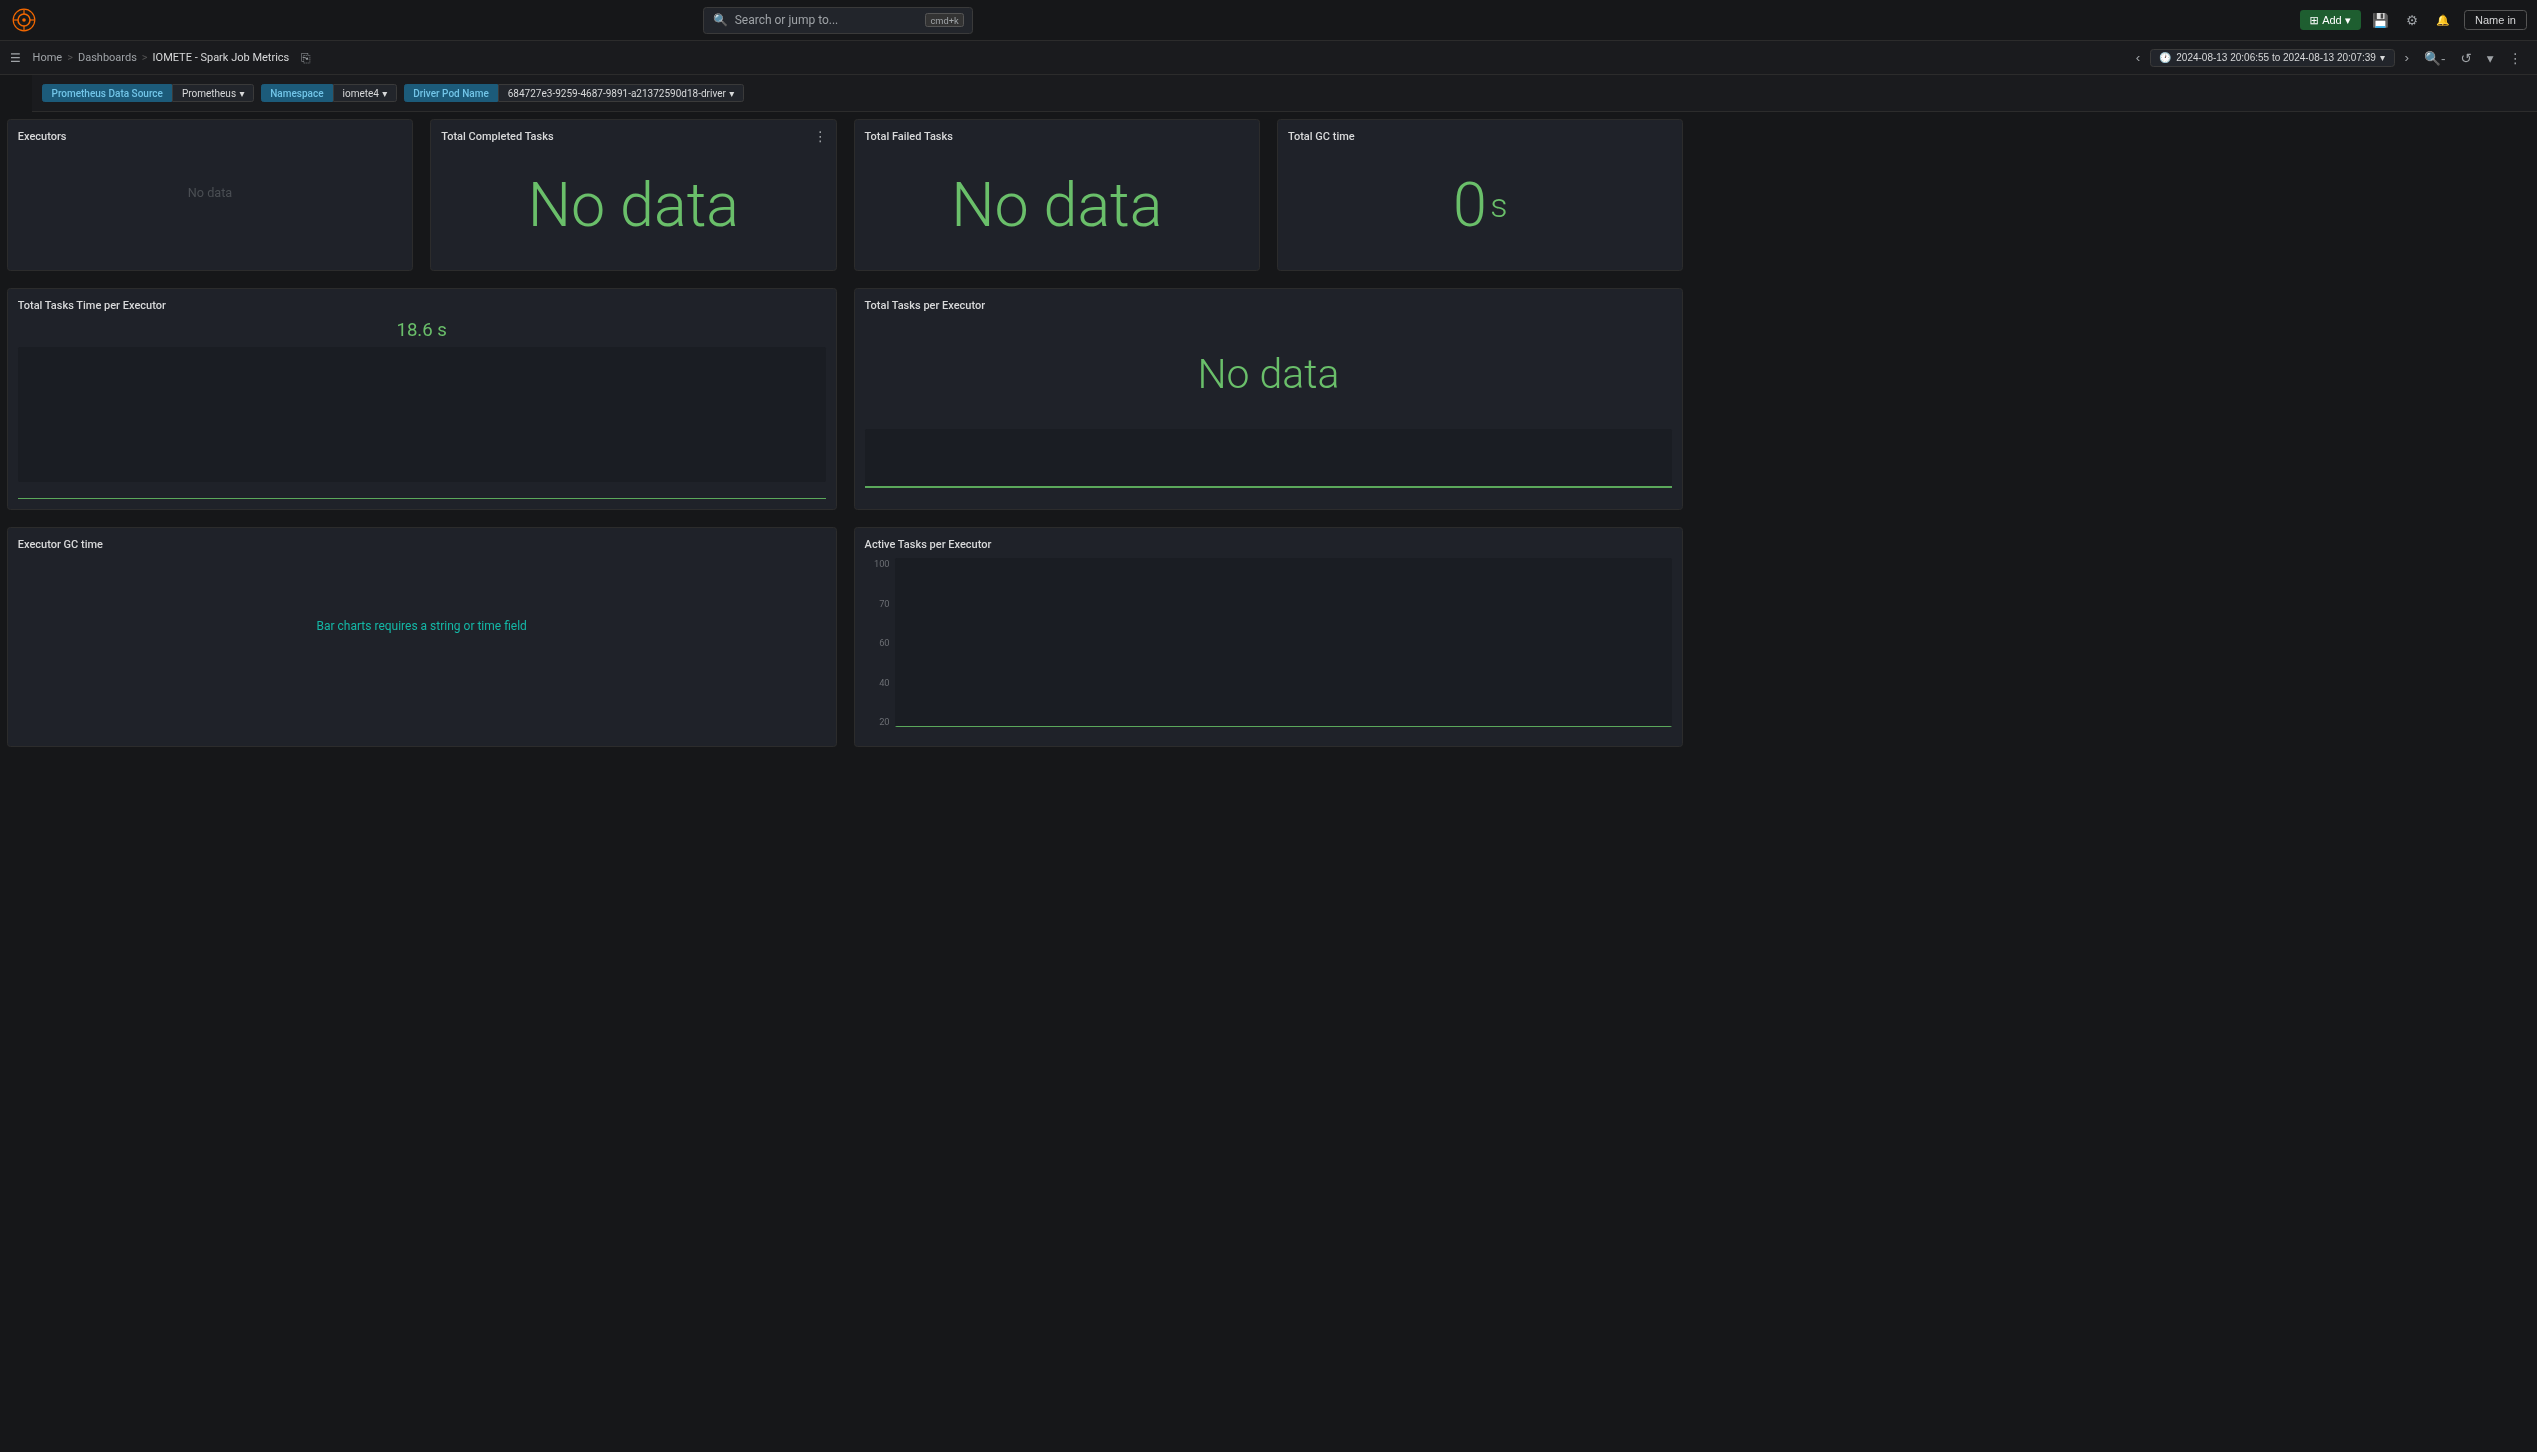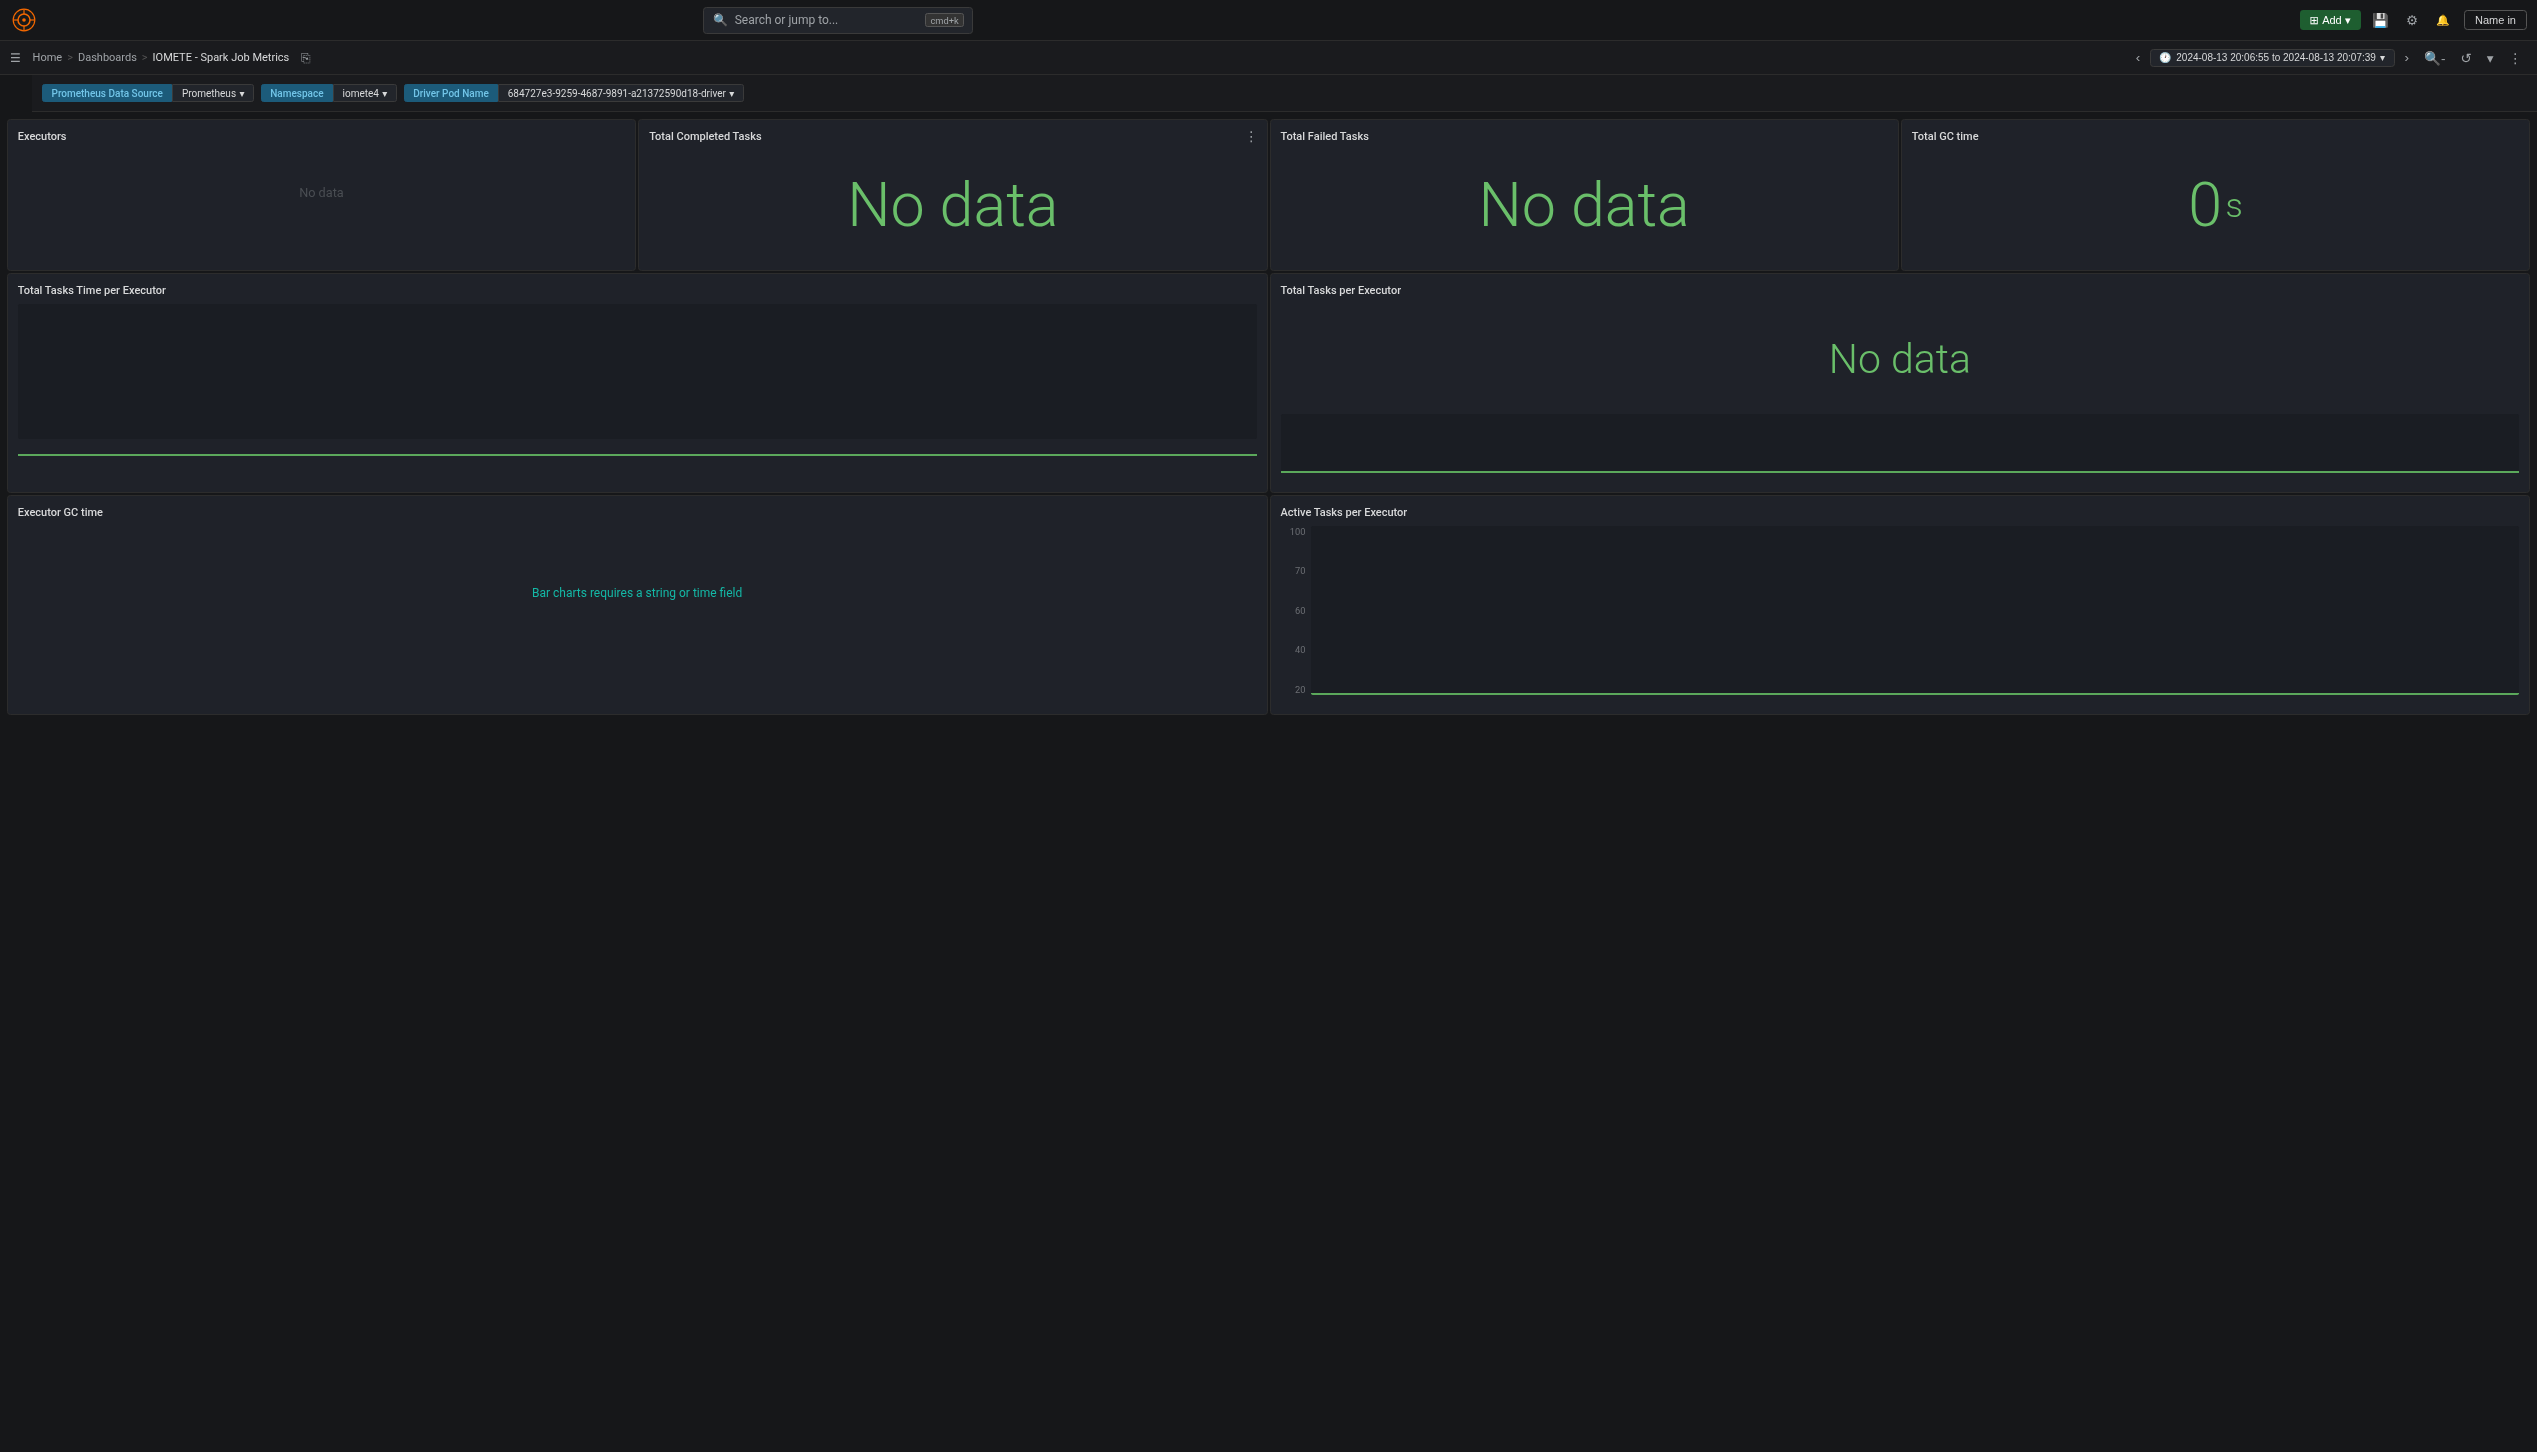--- a/index.html
+++ b/index.html
@@ -200,23 +200,23 @@
       border-radius: 2.5px 0 0 2.5px;
       padding: 2.5px 8.5px;
       font-size: 10px;
       font-weight: 500;
     }
 
     
     .dashboard {
       padding: 6.8px;
       display: grid;
-      grid-template-columns: 1fr 1fr 1fr 1fr;
+      grid-template-columns: 1fr 1fr 1fr 1fr 1fr 1fr;
       grid-template-rows: auto auto auto;
-      gap: 2px;
+      gap: 17px;
     }
 
     
     .panel {
       background: #1f2229;
       border: 0.8px solid #2c2c2c;
       border-radius: 3.4px;
       padding: 10px;
       position: relative;
       min-height: 152px;
@@ -493,20 +493,21 @@
   <div class="panel panel-gc">
     <div class="panel-title">Total GC time</div>
     <div class="value-large">
       <span>0</span>
       <span class="unit">s</span>
     </div>
   </div>
 
   <div class="panel panel-tasks-time">
     <div class="panel-title">Total Tasks Time per Executor</div>
+    <div class="chart-value">18.6 s</div>
     <div class="chart-area">
       <div class="chart-bg"></div>
       <div class="chart-line"></div>
     </div>
   </div>
 
   <div class="panel panel-tasks-executor">
     <div class="panel-title">Total Tasks per Executor</div>
     <div style="display:flex; flex-direction:column; height:169px;">
       <div class="no-data-large" style="font-size:41px;">No data</div>

